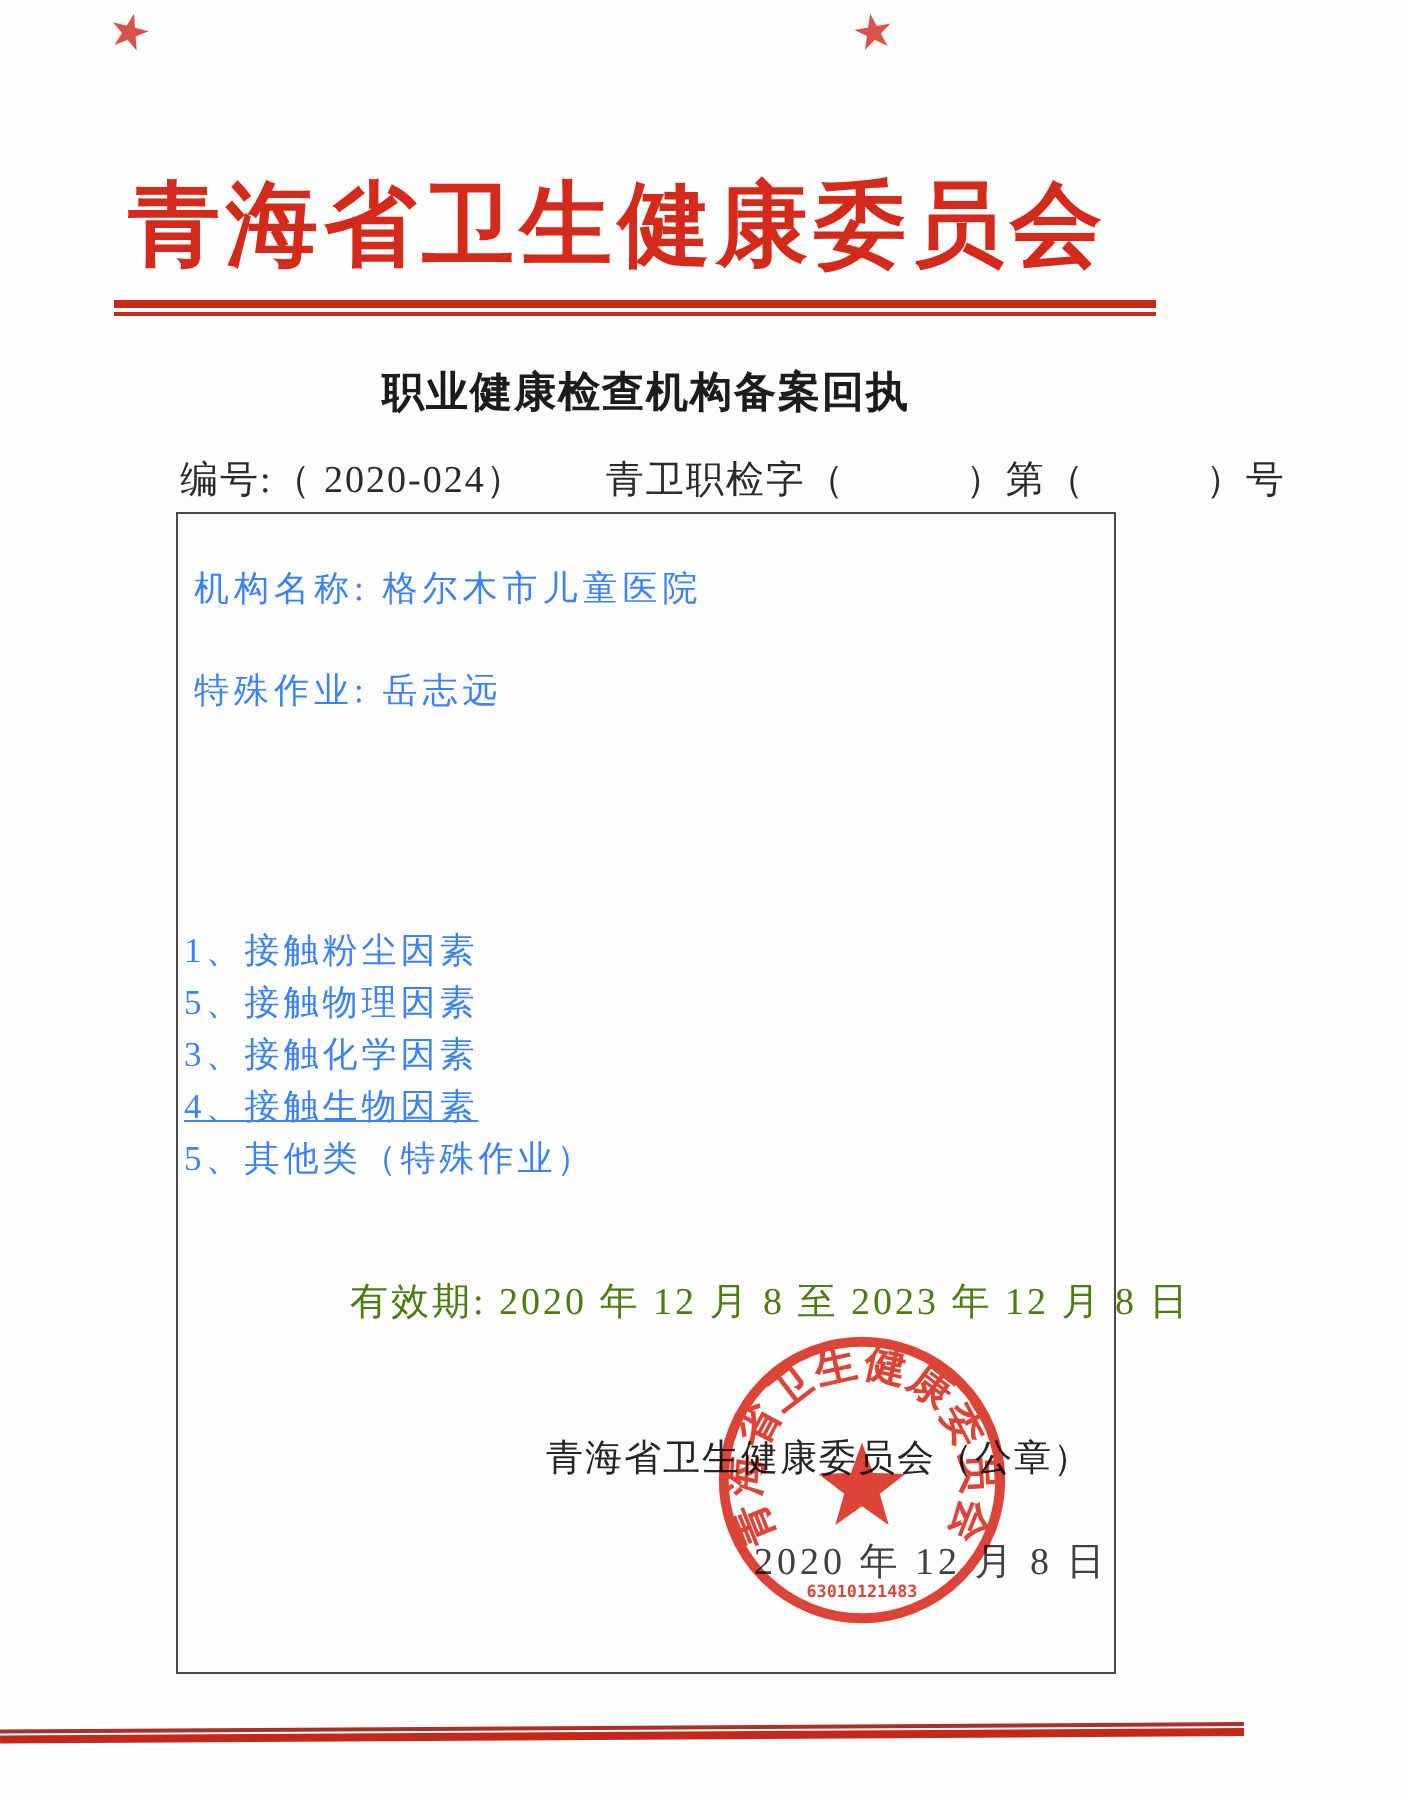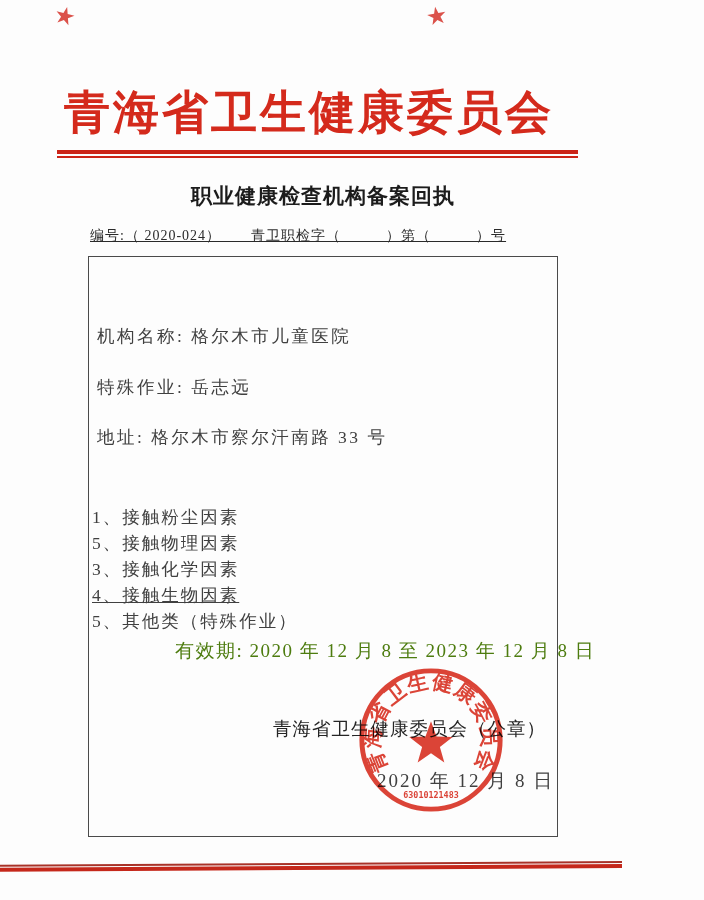--- a/index.html
+++ b/index.html
@@ -19,27 +19,27 @@
   }
   .header-rule{left:57px;top:150px;width:521px;}
   .header-rule .thick{height:4px;background:#cb2418;}
   .header-rule .gap{height:2px;}
   .header-rule .thin{height:2px;background:#cb2418;}
   .doc-title{
     left:88px;top:182px;width:470px;text-align:center;
     font-size:21px;font-weight:bold;letter-spacing:1px;color:#1c1c1c;
   }
   .serial{
-    left:90px;top:227px;font-size:14px;letter-spacing:1px;white-space:pre;color:#2a2a2a;text-decoration:underline;
+    left:90px;top:227px;font-size:19px;letter-spacing:1px;white-space:pre;color:#2a2a2a;
   }
   .form-box{
     left:88px;top:256px;width:468px;height:579px;
     border:1.5px solid #4a4a4a;background:transparent;
   }
-  .fline{position:absolute;font-size:17.5px;letter-spacing:2.5px;white-space:pre;color:#404040;font-weight:500;margin-top:42px;}
+  .fline{position:absolute;font-size:17.5px;letter-spacing:2.5px;white-space:pre;color:#3b82f6;font-weight:500;}
   .l-org{left:97px;top:282px;}
   .l-rep{left:97px;top:333px;}
   .l-addr{left:97px;top:383px;}
   .l-cat-h{left:97px;top:437px;}
   .cat{left:92px;letter-spacing:2px;}
   .c0{top:463px;} .c1{top:489px;} .c2{top:515px;} .c3{top:541px;text-decoration:underline;} .c4{top:567px;}
   .validity{left:175px;top:638px;font-size:19px;letter-spacing:1.5px;white-space:pre;color:#4d7c0f;}
   .issuer{right:158px;top:716px;font-size:18.5px;letter-spacing:1px;white-space:pre;color:#252525;}
   .issue-date{left:377px;top:768px;font-size:19px;letter-spacing:2px;white-space:pre;color:#404040;}
   .seal{
@@ -68,21 +68,20 @@
   </div>
 
   <div class="abs doc-title">职业健康检查机构备案回执</div>
 
   <div class="abs serial">编号:（ 2020-024）　　青卫职检字（　　　）第（　　　）号</div>
 
   <div class="abs form-box"></div>
 
   <div class="abs fline l-org">机构名称: 格尔木市儿童医院</div>
   <div class="abs fline l-rep">特殊作业: 岳志远</div>
-  <div class="abs fline l-addr">地址: 格尔木市察尔汗南路 33 号</div>
 
   <div class="abs fline cat c0">1、接触粉尘因素</div>
   <div class="abs fline cat c1">5、接触物理因素</div>
   <div class="abs fline cat c2">3、接触化学因素</div>
   <div class="abs fline cat c3">4、接触生物因素</div>
   <div class="abs fline cat c4">5、其他类（特殊作业）</div>
 
   <div class="abs validity">有效期: 2020 年 12 月 8 至 2023 年 12 月 8 日</div>
 
   <div class="abs issuer">青海省卫生健康委员会（公章）</div>

